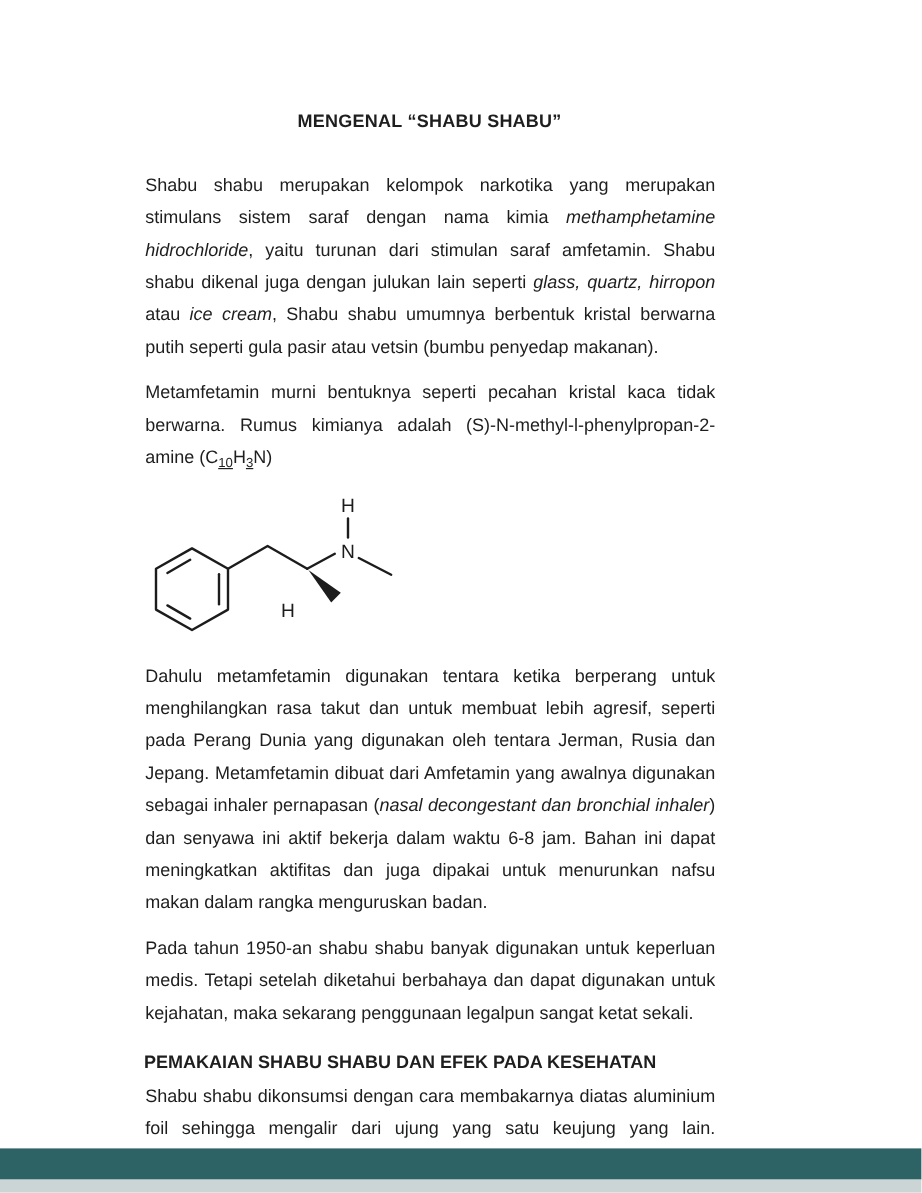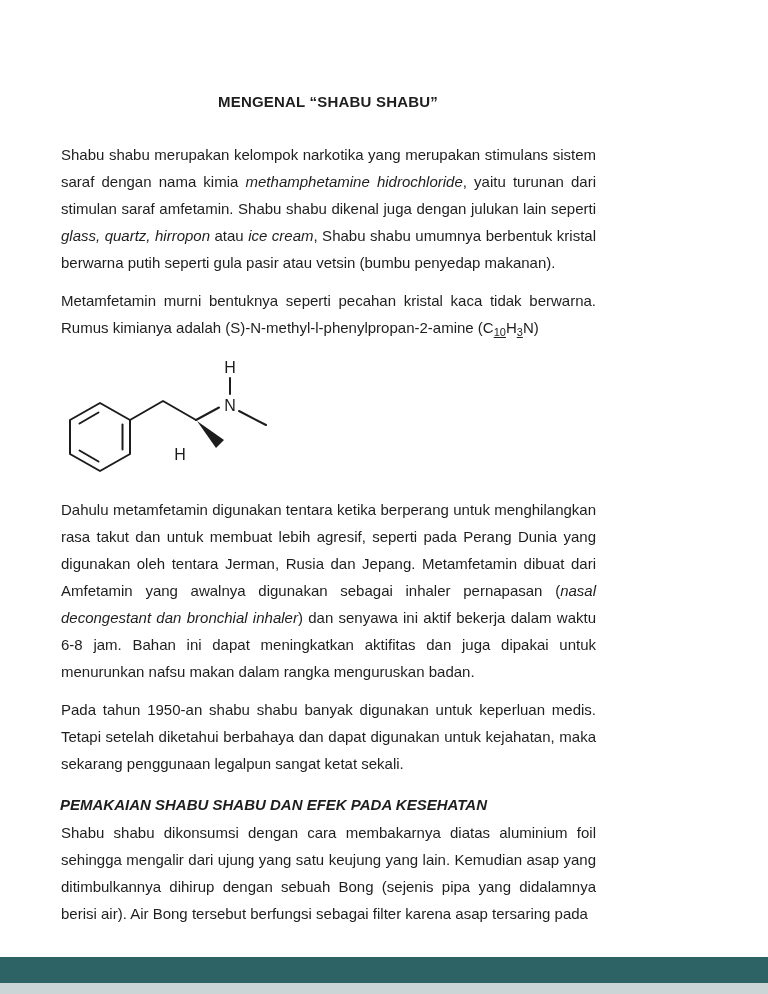--- a/index.html
+++ b/index.html
@@ -6,21 +6,21 @@
   html, body { margin: 0; padding: 0; }
   body {
     width: 768px; height: 994px;
     background: #ffffff;
     font-family: "Liberation Sans", sans-serif;
     color: #1e1e1e;
     overflow: hidden;
   }
   .page {
     width: 708px; height: 957px;
-    padding: 88px 112px 0 60px;
+    padding: 88px 112px 0 120px;
     background: #ffffff;
     overflow: hidden;
   }
   .doc-title {
     font-size: 15px; line-height: 27px;
     font-weight: 700; text-align: center;
     letter-spacing: 0.2px;
     margin: 0 0 26px 0;
   }
   .para {
@@ -30,21 +30,20 @@
   }
   .para em { font-style: italic; }
   .sub { font-size: 11px; position: relative; top: 3px; text-decoration: underline; }
   .molecule { margin: 6px 0 10px 0; }
   .molecule svg { display: block; }
   .atom-label { font-size: 16px; fill: #1c1c1c; font-family: "Liberation Sans", sans-serif; }
   .section-heading {
     font-size: 15px; line-height: 27px;
     font-weight: 700;
     margin: 14px 0 1px 0;
-    font-style: italic;
   }
   .next-page-bar { width: 768px; height: 26px; background: #2e6366; }
   .bottom-strip { width: 768px; height: 11px; background: #ccd5d5; }
 </style>
 </head>
 <body>
 
 <div class="page">
 
   <h1 class="doc-title">MENGENAL “SHABU SHABU”</h1>

